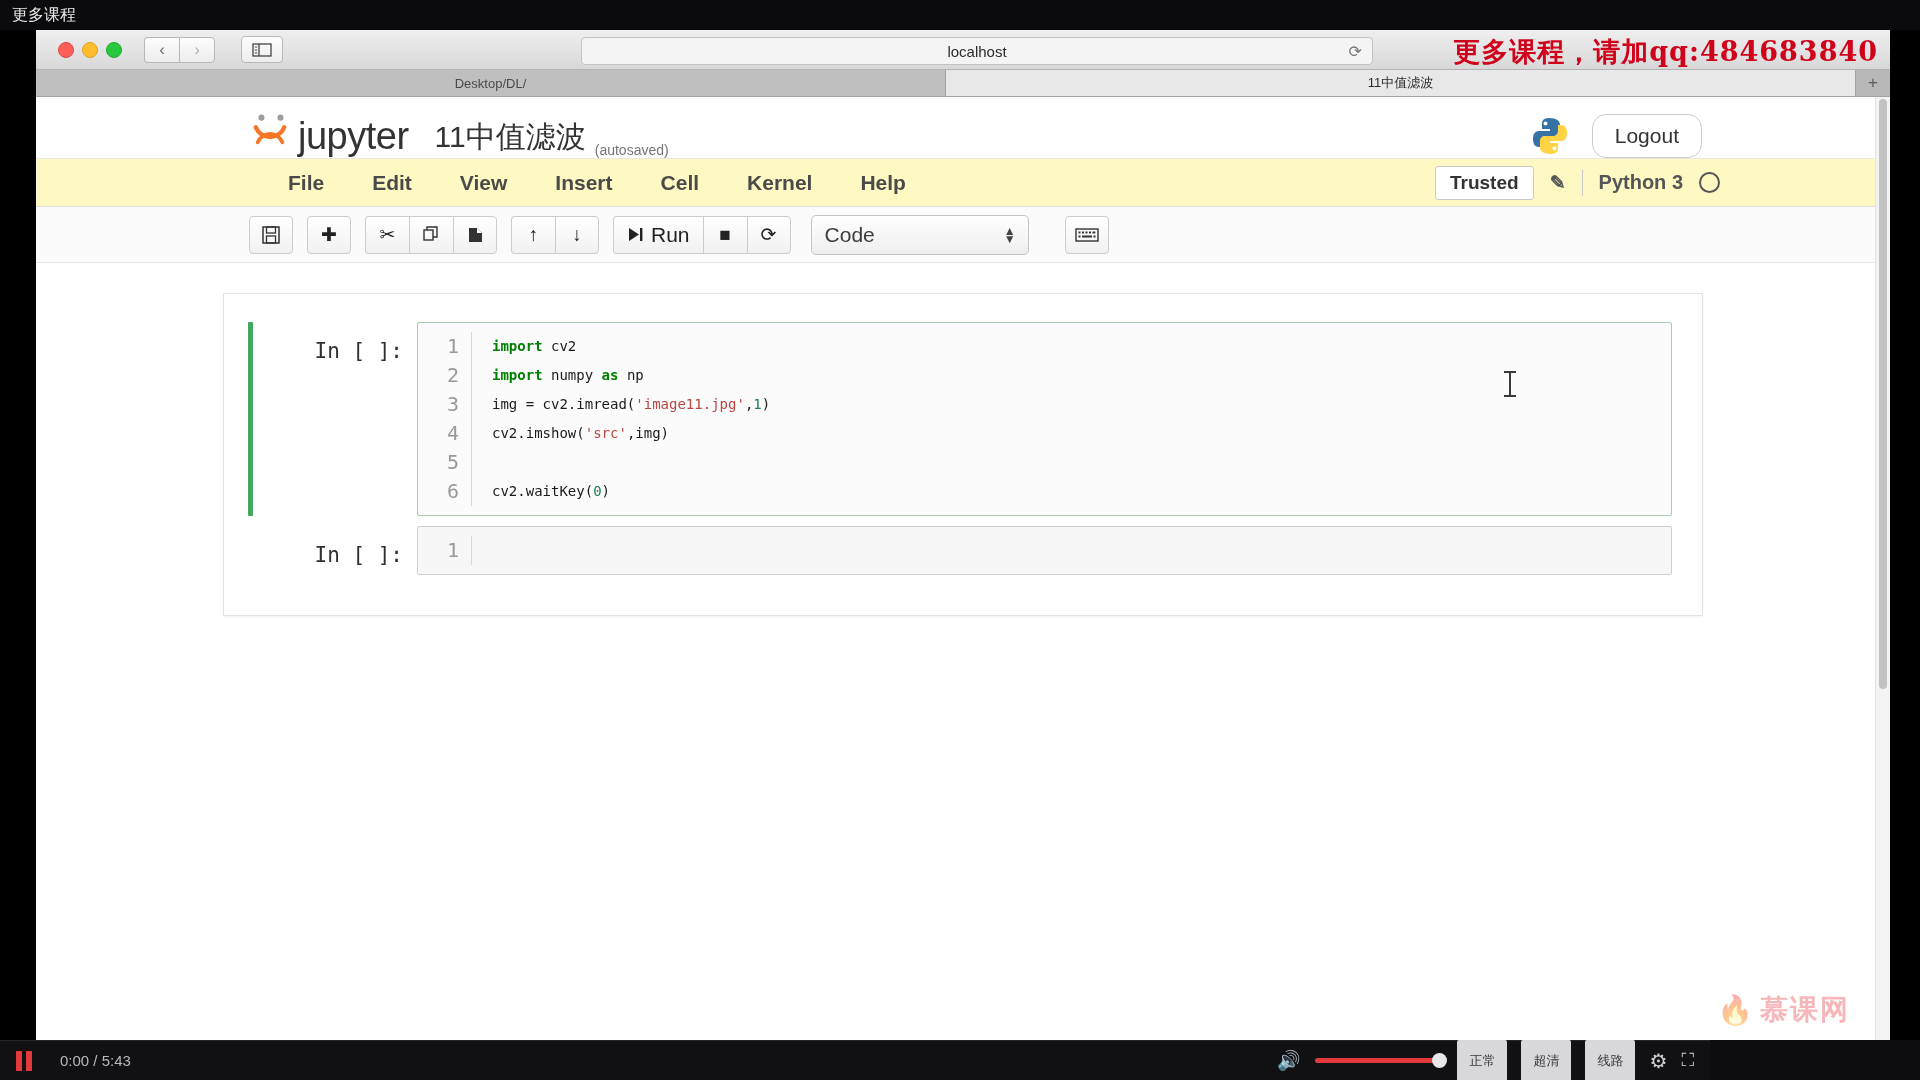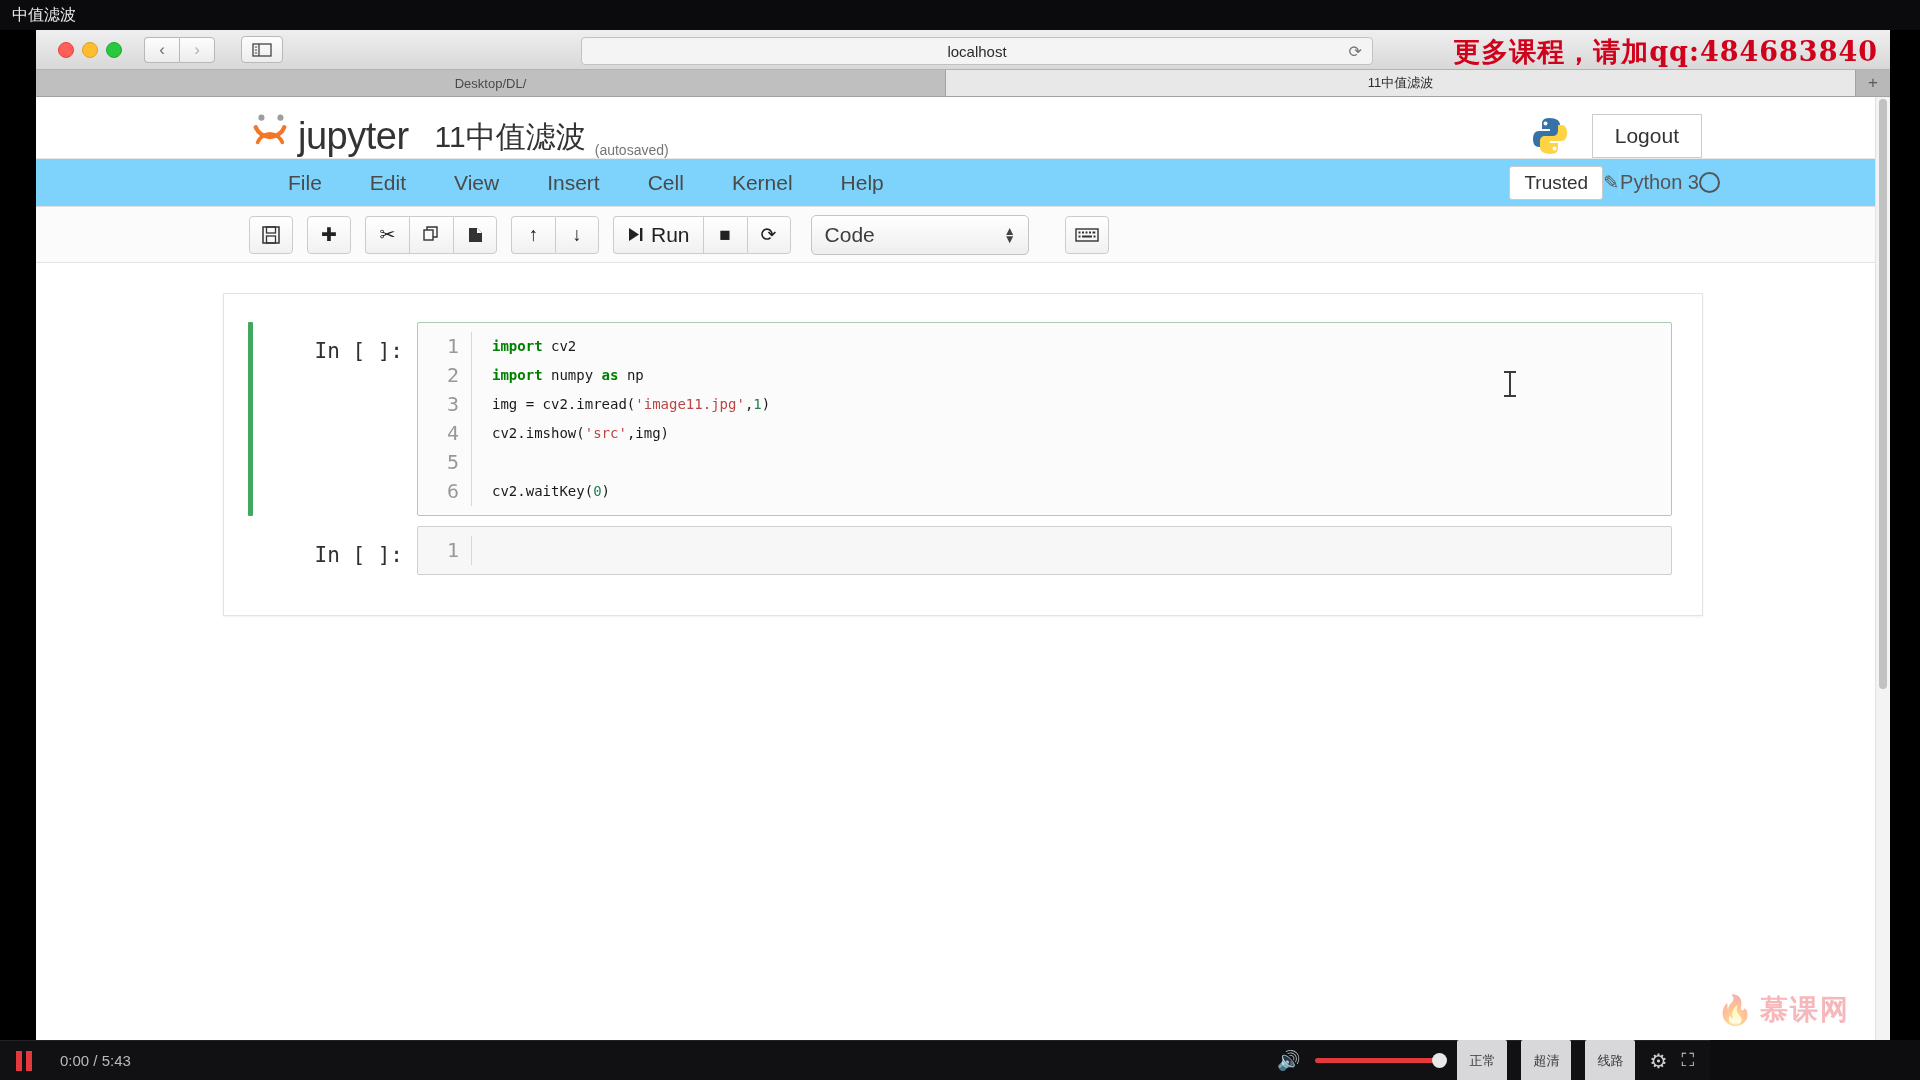--- a/index.html
+++ b/index.html
@@ -182,49 +182,51 @@
   #header-right {
     margin-left: auto;
     display: flex;
     align-items: center;
     gap: 20px;
     padding-right: 160px;
   }
   #python-badge { width: 44px; height: 44px; }
   #logout-button {
     border: 1px solid #cccccc;
-    border-radius: 0;
+    border-radius: 14px;
     background: #fff;
     font-size: 21px;
     color: #333;
     padding: 9px 22px;
     font-family: "Liberation Sans", sans-serif;
   }
 
   
   #menu-bar {
     height: 48px;
-    background: #7dd3fc;
+    background: #fef9c3;
     border-bottom: 1px solid #e0e0e0;
     display: flex;
     align-items: center;
     padding-left: 228px;
     box-sizing: border-box;
     position: relative;
+    font-weight: bold;
   }
   .menu-item {
     font-size: 21px;
     color: #4a4a4a;
     padding: 0 24px;
   }
   #menu-right {
     position: absolute;
     right: 170px;
     display: flex;
     align-items: center;
+    gap: 16px;
   }
   #trusted-badge {
     border: 1px solid #c9c9c9;
     background: #fff;
     border-radius: 3px;
     font-size: 19px;
     color: #333;
     padding: 5px 14px;
   }
   #pencil-icon { font-size: 19px; color: #555; }
@@ -449,21 +451,21 @@
   }
   #settings-gear { font-size: 20px; color: #cfcfd2; }
   #fullscreen-icon { font-size: 18px; color: #cfcfd2; }
 </style>
 </head>
 <body>
 
 <div id="video-shell">
 
   <div id="video-title-bar">
-    <span>中值滤波</span>
+    <span>更多课程</span>
   </div>
 
   <div class="gutter" id="gutter-left"></div>
   <div class="gutter" id="gutter-right"></div>
 
   <div id="browser-window">
 
     <div id="browser-toolbar">
       <div class="traffic-lights">
         <div class="light red"></div>

